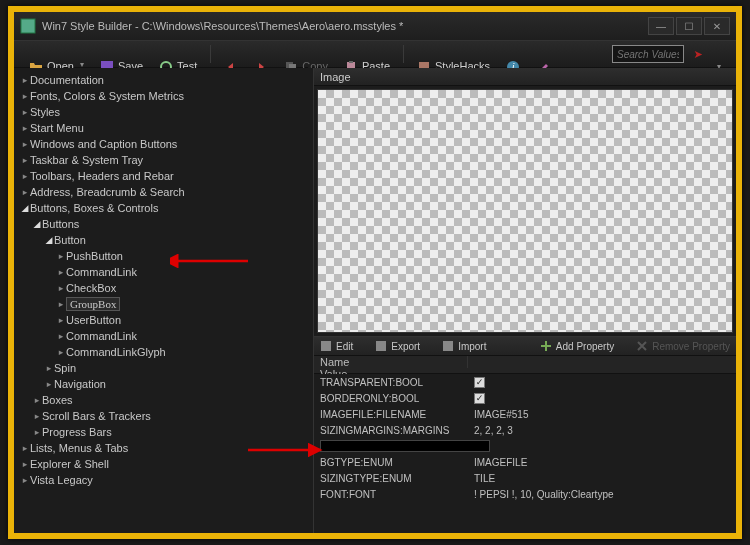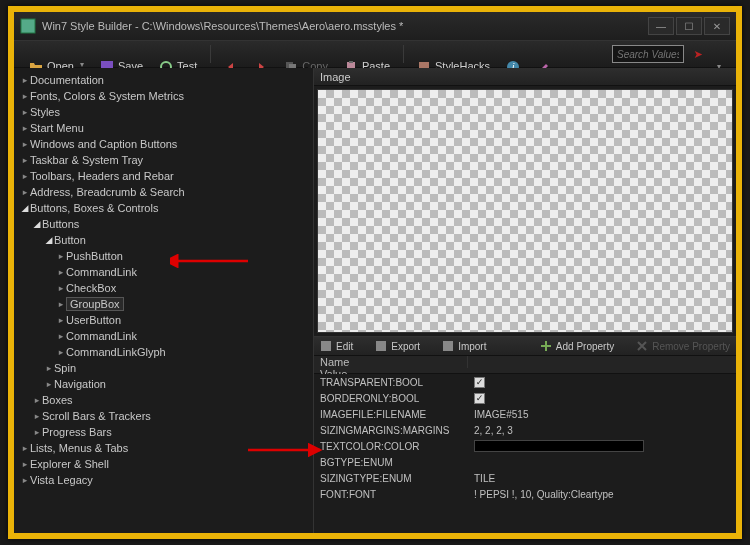--- a/index.html
+++ b/index.html
@@ -16,21 +16,21 @@
 .dd { font-size: 8px; color: #888; margin-left: 2px; }
 .sep { width: 1px; height: 18px; background: #3a3a3a; margin: 0 4px; }
 .search-box { margin-left: auto; width: 72px; height: 18px; background: #151515; border: 1px solid #888; color: #999; font-size: 10px; padding: 0 4px; font-style: italic; }
 .search-go { width: 16px; height: 16px; color: #b22; font-size: 11px; display: flex; align-items: center; justify-content: center; margin-left: 4px; }
 .body { display: flex; height: calc(100% - 56px); }
 .tree-pane { width: 300px; background: #1c1c1c; border-right: 1px solid #333; overflow: hidden; padding: 4px 0; }
 .tree { font-size: 11px; color: #c8c8c8; }
 .tree-item { display: flex; align-items: center; height: 16px; padding-left: 6px; white-space: nowrap; cursor: default; }
 .arrow { width: 10px; display: inline-block; text-align: center; color: #888; font-size: 9px; }
 .arrow.open { color: #ddd; }
-.tree-item.sel .label { border: 1px solid #555; background: #2a2a2a; padding: 0 3px; }
+.tree-item.sel .label { border: 1px solid #555; background: #2a2a2a; padding: 0 3px; font-family: Liberation Serif, serif; }
 .indent1 { padding-left: 18px; }
 .indent2 { padding-left: 30px; }
 .indent3 { padding-left: 42px; }
 .right-pane { flex: 1; background: #1c1c1c; display: flex; flex-direction: column; }
 .image-header { height: 18px; background: linear-gradient(#2e2e2e,#222); border-bottom: 1px solid #111; padding-left: 6px; color: #ccc; font-size: 11px; display: flex; align-items: center; cursor: default; }
 .image-view { height: 244px; background: #151515; border: 1px solid #333; margin: 3px; position: relative; }
 .checker { position: absolute; inset: 0; background-image:
   linear-gradient(45deg,#bbb 25%,transparent 25%),
   linear-gradient(-45deg,#bbb 25%,transparent 25%),
   linear-gradient(45deg,transparent 75%,#bbb 75%),
@@ -316,27 +316,27 @@
           </div>
           <div class="prop-row">
             <div class="pr-name">IMAGEFILE:FILENAME</div>
             <div class="pr-value">IMAGE#515</div>
           </div>
           <div class="prop-row">
             <div class="pr-name">SIZINGMARGINS:MARGINS</div>
             <div class="pr-value">2, 2, 2, 3</div>
           </div>
           <div class="prop-row">
-            <div class="pr-name">TEXTCOLOR:COLOR</div>
             <div class="pr-value">
               <div class="color-swatch" style="background: rgb(0, 0, 0);"></div>
             </div>
           </div>
           <div class="prop-row">
             <div class="pr-name">BGTYPE:ENUM</div>
+            <div class="pr-value">IMAGEFILE</div>
           </div>
           <div class="prop-row">
             <div class="pr-name">SIZINGTYPE:ENUM</div>
             <div class="pr-value">TILE</div>
           </div>
           <div class="prop-row">
             <div class="pr-name">FONT:FONT</div>
             <div class="pr-value">! PEPSI !, 10, Quality:Cleartype</div>
           </div>
         </div>

